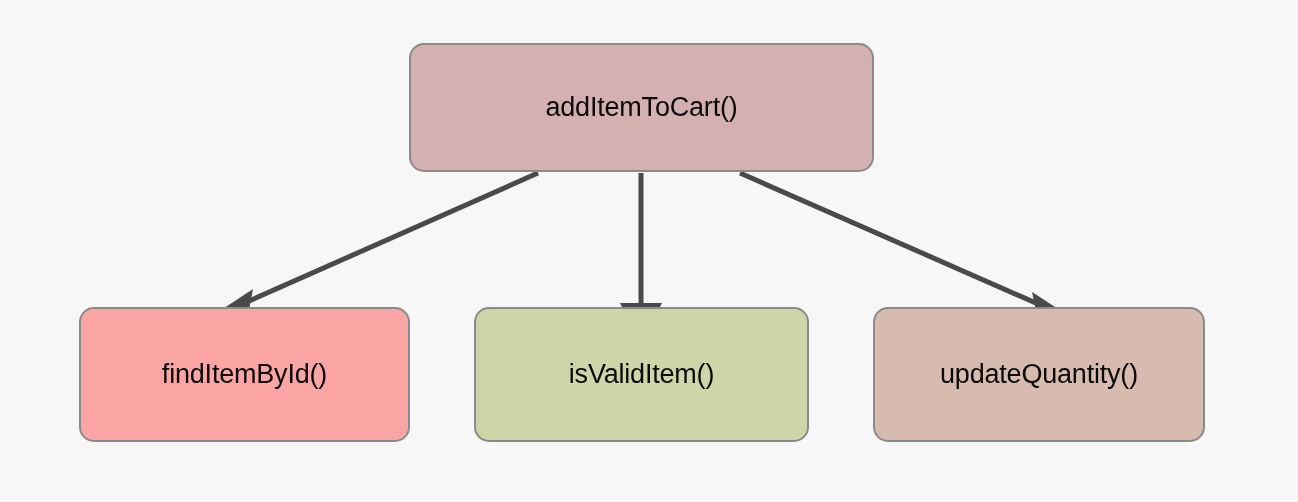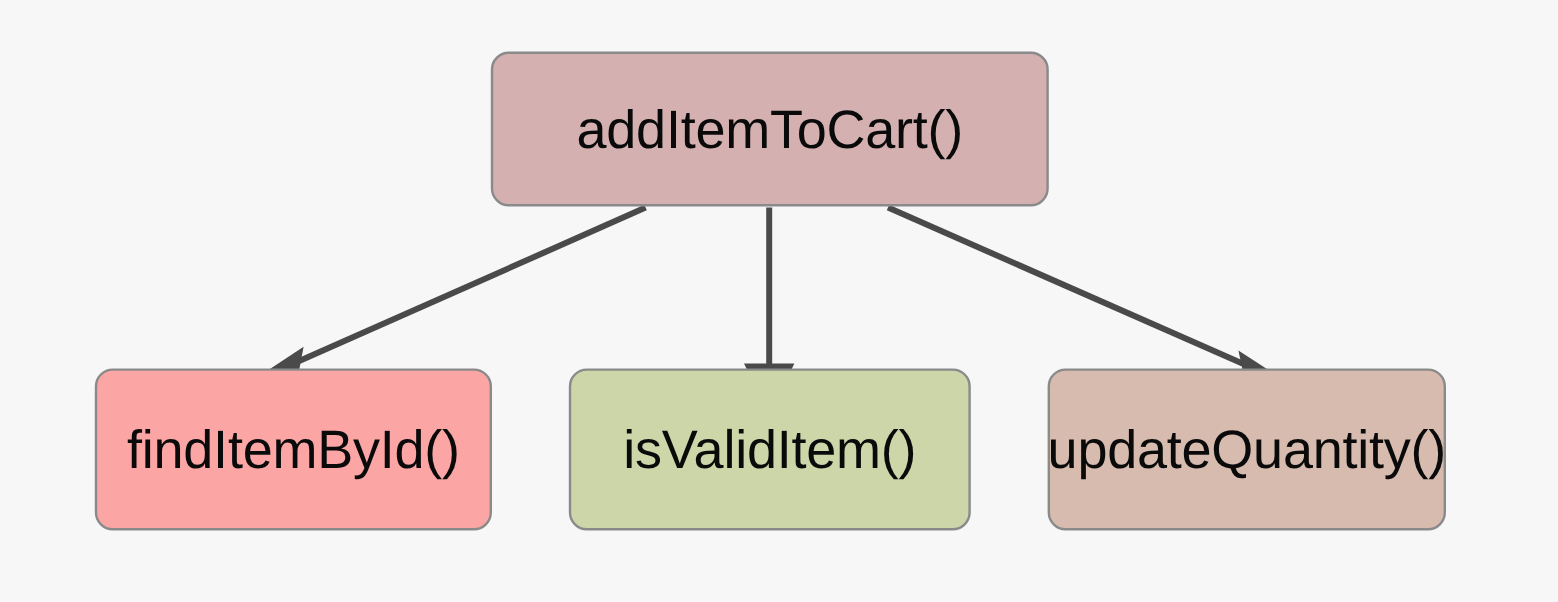--- a/index.html
+++ b/index.html
@@ -33,21 +33,21 @@
     box-sizing: border-box;
     border: 2.5px solid #8a8a8a;
     border-radius: 15px;
     display: flex;
     align-items: center;
     justify-content: center;
     z-index: 2;
   }
   .node-label {
     font-family: "Liberation Sans", sans-serif;
-    font-size: 45px;
+    font-size: 27px;
     line-height: 1;
     color: #0a0a0a;
     white-space: nowrap;
     letter-spacing: -0.2px;
   }
   
   #node-add-item-to-cart {
     left: 409px;
     top: 43px;
     width: 465px;

